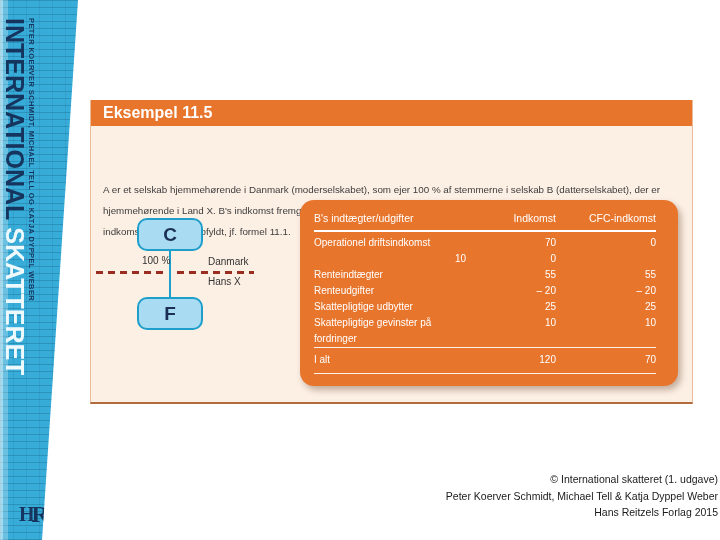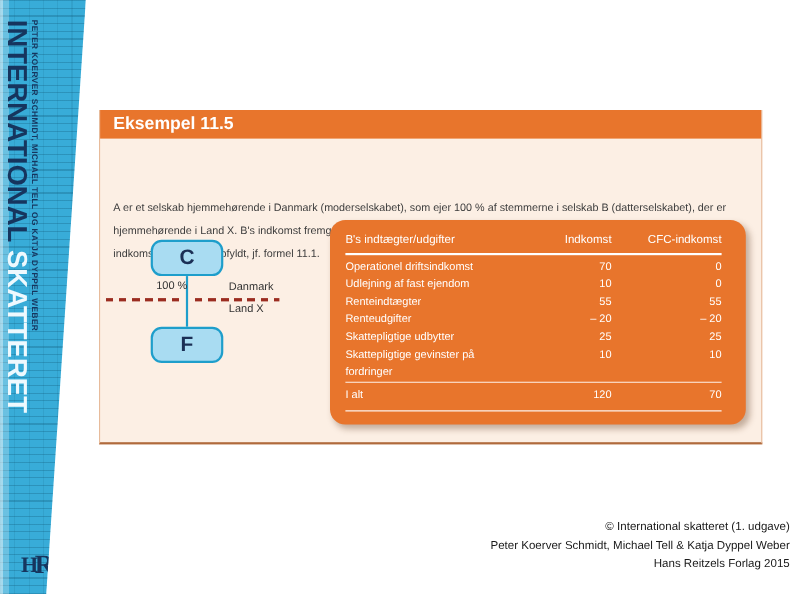--- a/index.html
+++ b/index.html
@@ -116,37 +116,36 @@
   <div class="example-body">A er et selskab hjemmehørende i Danmark (moderselskabet), som ejer 100 % af stemmerne i selskab B (datterselskabet), der er hjemmehørende i Land X. B's indkomst fremgår nedenfor. Da CFC-indkomsten udgør 58 % af den samlede indkomst, er indkomstbetingelsen opfyldt, jf. formel 11.1.</div>
 </div>
 
 <div class="org-box box-c">C</div>
 <div class="org-box box-f">F</div>
 <div class="connector"></div>
 <div class="dash dash-left"></div>
 <div class="dash dash-right"></div>
 <div class="diagram-label lbl-ownership">100 %</div>
 <div class="diagram-label lbl-country-top">Danmark</div>
-<div class="diagram-label lbl-country-bottom">Land X</div>
+<div class="diagram-label lbl-country-bottom">Hans X</div>
 
 <div class="table-panel">
   <div class="tgrid thead">
     <div>B's indtægter/udgifter</div>
     <div class="num">Indkomst</div>
     <div class="num">CFC-indkomst</div>
   </div>
   <hr class="tsep">
   <div class="trows">
     <div class="tgrid trow">
       <div>Operationel driftsindkomst</div>
       <div class="num">70</div>
       <div class="num">0</div>
     </div>
     <div class="tgrid trow">
-      <div>Udlejning af fast ejendom</div>
       <div class="num">10</div>
       <div class="num">0</div>
     </div>
     <div class="tgrid trow">
       <div>Renteindtægter</div>
       <div class="num">55</div>
       <div class="num">55</div>
     </div>
     <div class="tgrid trow">
       <div>Renteudgifter</div>

